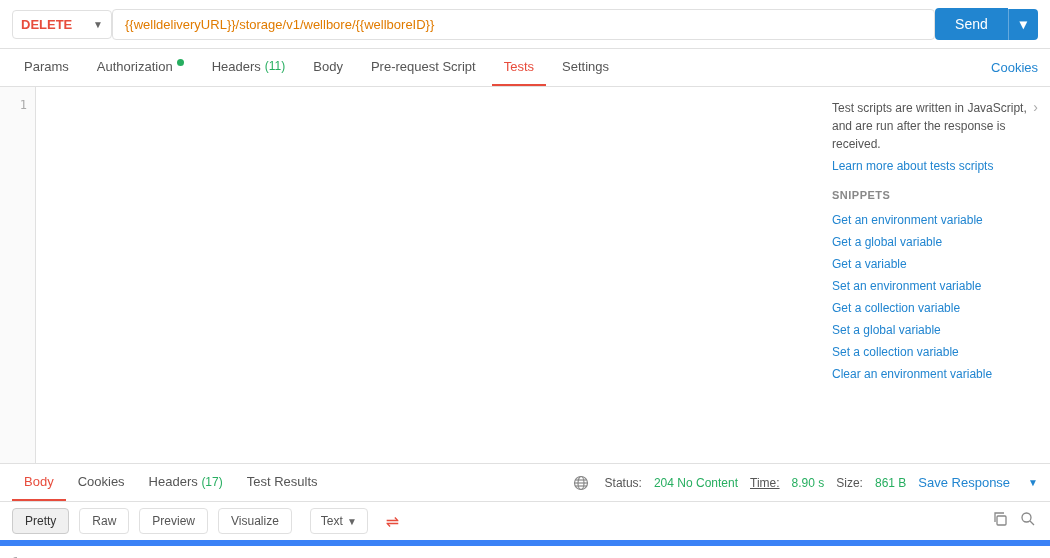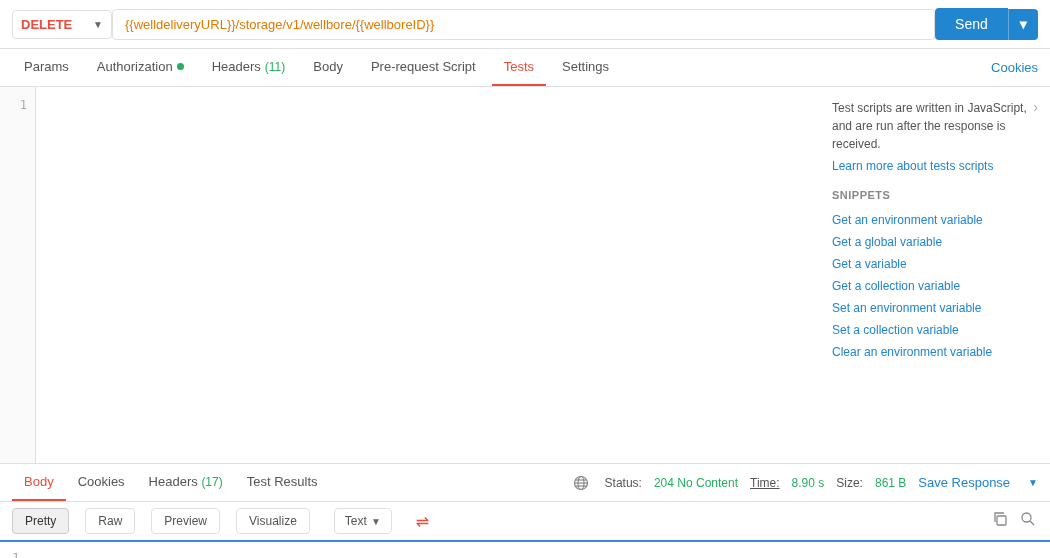--- a/index.html
+++ b/index.html
@@ -9,21 +9,21 @@
     .top-bar { display: flex; align-items: center; padding: 8px 12px; border-bottom: 1px solid #e0e0e0; gap: 0; }
     .method-dropdown { display: flex; align-items: center; background: #fff; border: 1px solid #e0e0e0; border-radius: 4px; padding: 6px 8px; cursor: pointer; gap: 6px; min-width: 100px; justify-content: space-between; }
     .method-delete { color: #e74c3c; font-weight: 600; font-size: 13px; }
     .url-bar { flex: 1; border: 1px solid #e0e0e0; border-radius: 4px; padding: 7px 12px; font-size: 13px; color: #e07b00; outline: none; }
     .send-btn-group { display: flex; align-items: center; }
     .send-btn { background: #2185d0; color: #fff; border: none; padding: 8px 20px; border-radius: 4px 0 0 4px; font-size: 14px; font-weight: 500; cursor: pointer; }
     .send-dropdown { background: #2185d0; color: #fff; border: none; border-left: 1px solid rgba(255,255,255,0.3); padding: 8px 8px; border-radius: 0 4px 4px 0; cursor: pointer; }
 
     
     .nav-tabs { display: flex; align-items: center; padding: 0 12px; border-bottom: 1px solid #e0e0e0; gap: 4px; }
-    .nav-tab { padding: 10px 12px; cursor: pointer; color: #555; font-size: 13px; border-bottom: 2px solid transparent; text-decoration: none; display: inline-flex; align-items: center; gap: 4px; }
+    .nav-tab { padding: 10px 12px; cursor: pointer; color: #555; font-size: 13px; border-bottom: 2px solid transparent; text-decoration: none; display: inline-flex; align-items: flex-start; gap: 4px; }
     .nav-tab.active { color: #e74c3c; border-bottom-color: #e74c3c; font-weight: 500; }
     .tab-badge { color: #27ae60; font-size: 12px; }
     .dot-green { width: 7px; height: 7px; background: #27ae60; border-radius: 50%; display: inline-block; }
     .cookies-link { margin-left: auto; color: #2185d0; cursor: pointer; font-size: 13px; }
 
     
     .main-area { display: flex; height: calc(558px - 44px - 44px - 44px - 50px); }
     .line-numbers { padding: 8px 0 8px 0; background: #fafafa; border-right: 1px solid #e0e0e0; min-width: 36px; text-align: right; color: #aaa; font-size: 12px; font-family: monospace; }
     .line-number { padding: 0 8px; line-height: 20px; }
     .editor-content { display: flex; flex: 1; overflow: auto; }
@@ -46,21 +46,21 @@
     .status-ok { color: #27ae60; font-weight: 500; }
     .status-label { color: #555; }
     .time-label { color: #555; text-decoration: underline; }
     .time-val { color: #27ae60; font-weight: 400; }
     .size-label { color: #555; }
     .size-val { color: #27ae60; font-weight: 500; }
     .save-response { color: #2185d0; cursor: pointer; font-size: 13px; display: flex; align-items: center; gap: 18px; }
     .globe-icon { width: 16px; height: 16px; margin-right: 4px; }
 
     
-    .format-bar { display: flex; align-items: center; padding: 6px 12px; border-bottom: 2px solid #3b82f6; gap: 16px; }
+    .format-bar { display: flex; align-items: center; padding: 6px 12px; border-bottom: 6px solid #3b82f6; gap: 10px; }
     .format-btn { padding: 5px 12px; border-radius: 4px; border: 1px solid #e0e0e0; background: #fff; cursor: pointer; font-size: 12px; color: #555; }
     .format-btn.active { background: #f0f0f0; border-color: #ccc; color: #333; font-weight: 500; }
     .format-dropdown { display: flex; align-items: center; gap: 4px; padding: 5px 10px; border-radius: 4px; border: 1px solid #e0e0e0; background: #fff; cursor: pointer; font-size: 12px; color: #555; margin-left: 8px; }
     .wrap-icon { margin-left: 8px; cursor: pointer; color: #e74c3c; font-size: 16px; }
     .action-icons { margin-left: auto; display: flex; gap: 8px; }
     .action-icon { cursor: pointer; color: #888; font-size: 16px; padding: 2px; }
 
     
     .response-body { padding: 8px 12px; font-family: monospace; font-size: 13px; color: #555; }
     .line-num { color: #aaa; margin-right: 16px; }
@@ -123,22 +123,23 @@
   <div class="snippets-panel">
     <div style="display:flex; justify-content:space-between; align-items:flex-start;">
       <p class="snippet-desc">Test scripts are written in JavaScript, and are run after the response is received.</p>
       <span class="snippet-more">›</span>
     </div>
     <a class="snippet-learn">Learn more about tests scripts</a>
     <div class="snippets-header">SNIPPETS</div>
     <a class="snippet-item">Get an environment variable</a>
     <a class="snippet-item">Get a global variable</a>
     <a class="snippet-item">Get a variable</a>
+    <a class="snippet-item">Set an environment variable</a>
     <a class="snippet-item">Get a collection variable</a>
-    <a class="snippet-item">Set an environment variable</a>
+    <a class="snippet-item">Set a global variable</a>
     <a class="snippet-item">Set a collection variable</a>
     <a class="snippet-item">Clear an environment variable</a>
   </div>
 </div>
 
 <div class="response-area">
 
   <div class="response-tabs-bar">
     <a class="response-tab active">Body</a>
     <a class="response-tab">Cookies</a>

